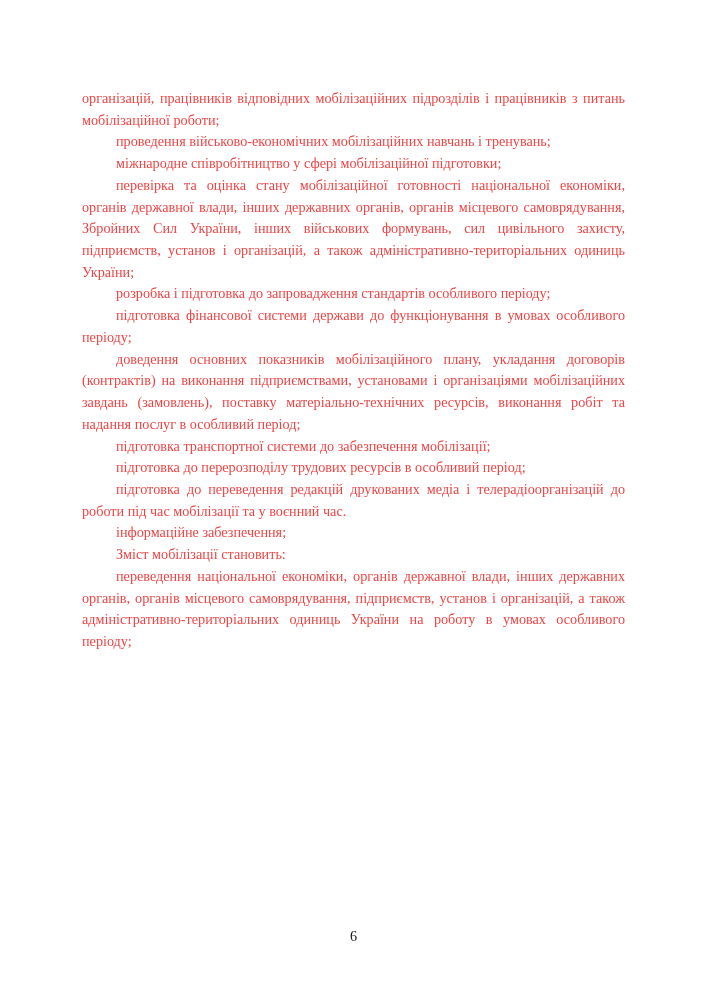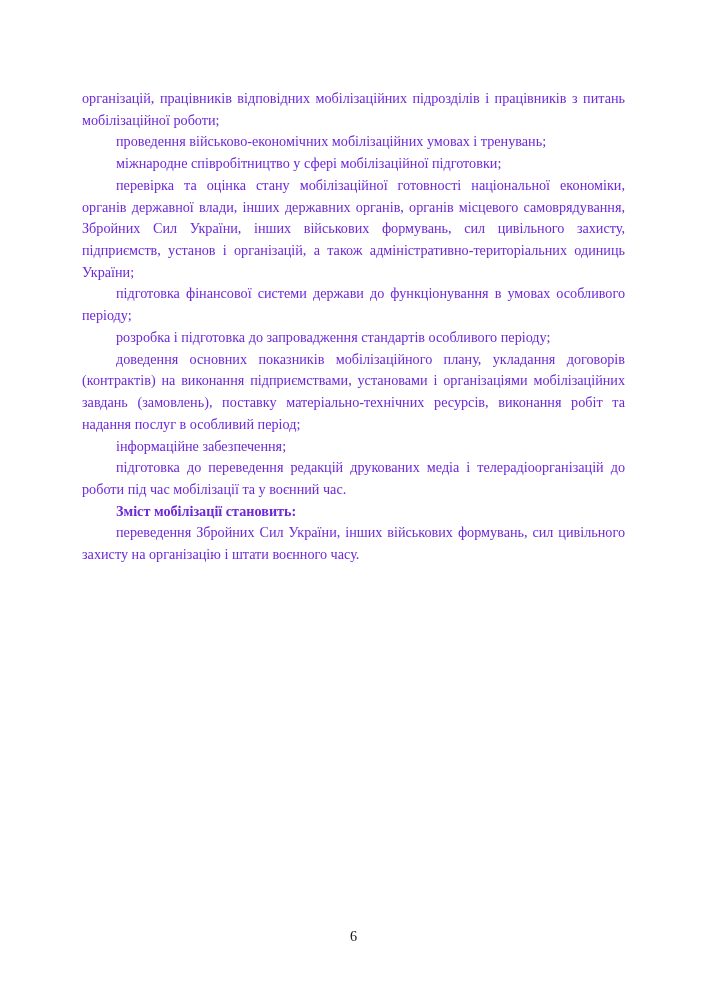--- a/index.html
+++ b/index.html
@@ -19,54 +19,56 @@
     height: 1000px;
     box-sizing: border-box;
     padding: 88px 82px 40px 82px;
     background: #ffffff;
   }
   .doc-body {
     font-size: 14.2px;
     line-height: 1.53;
     text-align: justify;
     text-justify: inter-word;
-    color: #6d28d9;
+    color: #ef4444;
   }
   .para {
     margin: 0;
     text-indent: 34px;
     text-align: justify;
   }
   .para.no-indent {
     text-indent: 0;
   }
   .para.bold {
-    font-weight: bold;
+    font-weight: normal;
   }
   .page-number {
     position: absolute;
     left: 0;
     right: 0;
     bottom: 55px;
     text-align: center;
     font-size: 14.2px;
     color: #131313;
   }
 </style>
 </head>
 <body>
 
 <div class="page">
   <div class="doc-body">
     <p class="para no-indent">організацій, працівників відповідних мобілізаційних підрозділів і працівників з питань мобілізаційної роботи;</p>
-    <p class="para">проведення військово-економічних мобілізаційних умовах і тренувань;</p>
+    <p class="para">проведення військово-економічних мобілізаційних навчань і тренувань;</p>
     <p class="para">міжнародне співробітництво у сфері мобілізаційної підготовки;</p>
     <p class="para">перевірка та оцінка стану мобілізаційної готовності національної економіки, органів державної влади, інших державних органів, органів місцевого самоврядування, Збройних Сил України, інших військових формувань, сил цивільного захисту, підприємств, установ і організацій, а також адміністративно-територіальних одиниць України;</p>
+    <p class="para">розробка і підготовка до запровадження стандартів особливого періоду;</p>
     <p class="para">підготовка фінансової системи держави до функціонування в умовах особливого періоду;</p>
-    <p class="para">розробка і підготовка до запровадження стандартів особливого періоду;</p>
     <p class="para">доведення основних показників мобілізаційного плану, укладання договорів (контрактів) на виконання підприємствами, установами і організаціями мобілізаційних завдань (замовлень), поставку матеріально-технічних ресурсів, виконання робіт та надання послуг в особливий період;</p>
+    <p class="para">підготовка транспортної системи до забезпечення мобілізації;</p>
+    <p class="para">підготовка до перерозподілу трудових ресурсів в особливий період;</p>
+    <p class="para">підготовка до переведення редакцій друкованих медіа і телерадіоорганізацій до роботи під час мобілізації та у воєнний час.</p>
     <p class="para">інформаційне забезпечення;</p>
-    <p class="para">підготовка до переведення редакцій друкованих медіа і телерадіоорганізацій до роботи під час мобілізації та у воєнний час.</p>
     <p class="para bold">Зміст мобілізації становить:</p>
-    <p class="para">переведення Збройних Сил України, інших військових формувань, сил цивільного захисту на організацію і штати воєнного часу.</p>
+    <p class="para">переведення національної економіки, органів державної влади, інших державних органів, органів місцевого самоврядування, підприємств, установ і організацій, а також адміністративно-територіальних одиниць України на роботу в умовах особливого періоду;</p>
   </div>
   <div class="page-number">6</div>
 </div>
 
 </body></html>

